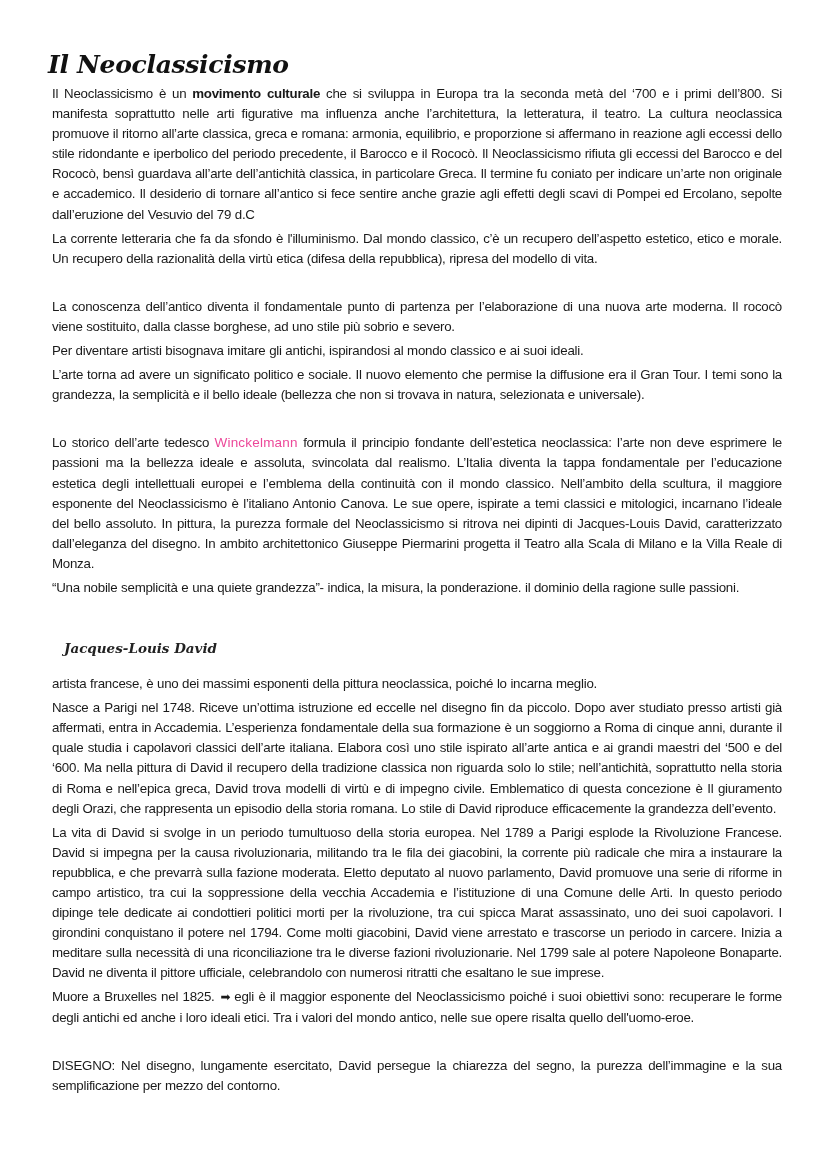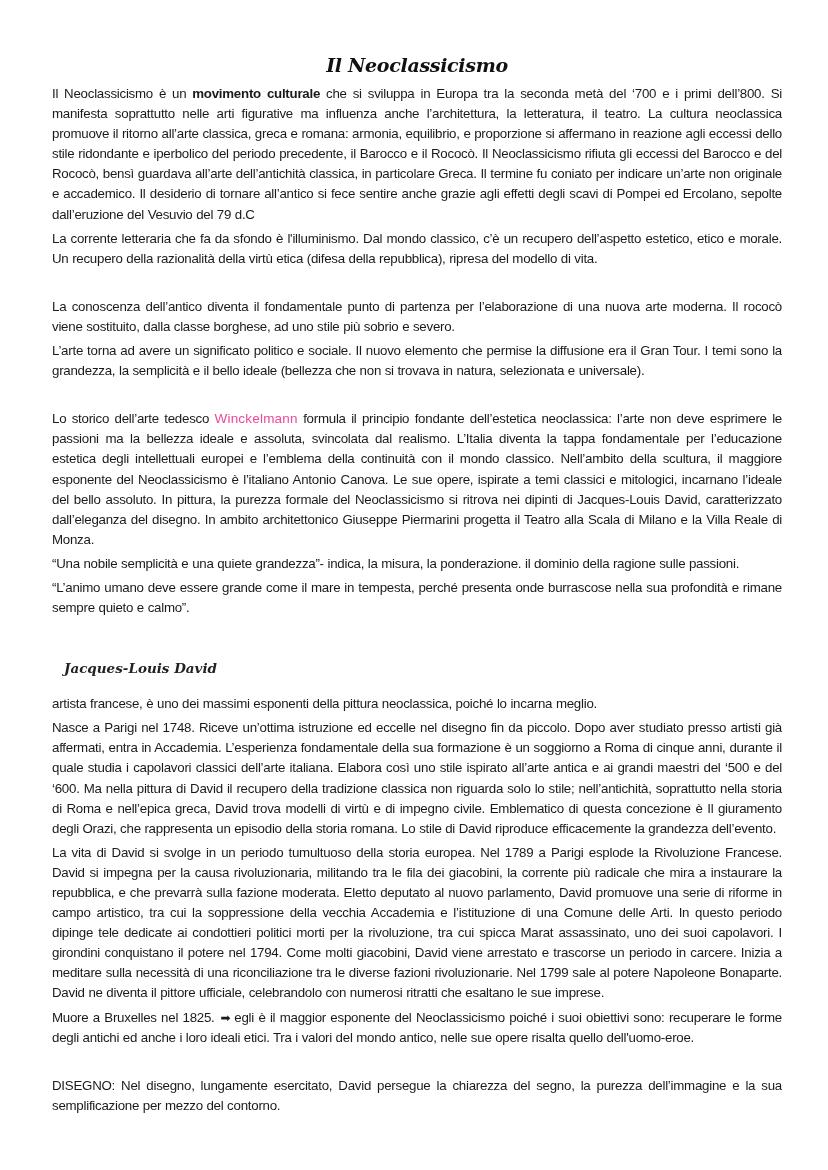--- a/index.html
+++ b/index.html
@@ -15,25 +15,24 @@
       color: #1a1a1a;
       font-family: "Liberation Sans Narrow", "Liberation Sans", sans-serif;
     }
     .page {
       position: absolute;
       left: 48px;
       top: 50px;
       width: 738px;
     }
     .title {
-      text-align: center;
       font-family: "DejaVu Serif", serif;
       font-style: italic;
       font-weight: bold;
-      font-size: 19px;
+      font-size: 25px;
       line-height: 30px;
       letter-spacing: -0.3px;
       margin: 0 0 2px 0;
       color: #111;
     }
     .para {
       font-size: 13.3px;
       line-height: 20.1px;
       text-align: justify;
       margin: 4px;
@@ -72,27 +71,27 @@
 <div class="page">
 
   <h1 class="title">Il Neoclassicismo</h1>
 
   <p class="para"><span>Il Neoclassicismo è un </span><span class="bold">movimento culturale</span><span> che si sviluppa in Europa tra la seconda metà del ‘700 e i primi dell’800. Si manifesta soprattutto nelle arti figurative ma influenza anche l’architettura, la letteratura, il teatro. La cultura neoclassica promuove il ritorno all’arte classica, greca e romana: armonia, equilibrio, e proporzione si affermano in reazione agli eccessi dello stile ridondante e iperbolico del periodo precedente, il Barocco e il Rococò.  Il Neoclassicismo rifiuta gli eccessi del Barocco e del Rococò, bensì guardava all’arte dell’antichità classica, in particolare Greca. Il termine fu coniato per indicare un’arte non originale e accademico. Il desiderio di tornare all’antico si fece sentire anche grazie agli effetti degli scavi di Pompei ed Ercolano, sepolte dall’eruzione del Vesuvio del 79 d.C</span></p>
   <p class="para">La corrente letteraria che fa da sfondo è l'illuminismo. Dal mondo classico, c’è un recupero dell’aspetto estetico, etico e morale. Un recupero della razionalità della virtù etica (difesa della repubblica), ripresa del modello di vita.</p>
 
   <div class="gap"></div>
 
   <p class="para">La conoscenza dell’antico diventa il fondamentale punto di partenza per l’elaborazione di una nuova arte moderna. Il rococò viene sostituito, dalla classe borghese, ad uno stile più sobrio e severo.</p>
+  <p class="para">Per diventare artisti bisognava imitare gli antichi, ispirandosi al mondo classico e ai suoi ideali.</p>
   <p class="para">L’arte torna ad avere un significato politico e sociale. Il nuovo elemento che permise la diffusione era il Gran Tour. I temi sono la grandezza, la semplicità e il bello ideale (bellezza che non si trovava in natura, selezionata e universale).</p>
 
   <div class="gap"></div>
 
   <p class="para"><span>Lo storico dell’arte tedesco </span><span class="winckelmann">Winckelmann</span><span> formula il principio fondante dell’estetica neoclassica: l’arte non deve esprimere le passioni ma la bellezza ideale e assoluta, svincolata dal realismo. L’Italia diventa la tappa fondamentale per l’educazione estetica degli intellettuali europei e l’emblema della continuità con il mondo classico. Nell’ambito della scultura, il maggiore esponente del Neoclassicismo è l’italiano Antonio Canova. Le sue opere, ispirate a temi classici e mitologici, incarnano l’ideale del bello assoluto. In pittura, la purezza formale del Neoclassicismo si ritrova nei dipinti di Jacques-Louis David, caratterizzato dall’eleganza del disegno. In ambito architettonico Giuseppe Piermarini progetta il Teatro alla Scala di Milano e la Villa Reale di Monza.</span></p>
   <p class="para">“Una nobile semplicità e una quiete grandezza”- indica, la misura, la ponderazione. il dominio della ragione sulle passioni.</p>
-  <p class="para">“L’animo umano deve essere grande come il mare in tempesta, perché presenta onde burrascose nella sua profondità e rimane sempre quieto e calmo”.</p>
 
   <div class="gap"></div>
 
   <h2 class="subheading">Jacques-Louis David</h2>
   <p class="para">artista francese, è uno dei massimi esponenti della pittura neoclassica, poiché lo incarna meglio.</p>
   <p class="para">Nasce a Parigi nel 1748. Riceve un’ottima istruzione ed eccelle nel disegno fin da piccolo. Dopo aver studiato presso artisti già affermati, entra in Accademia. L’esperienza fondamentale della sua formazione è un soggiorno a Roma di cinque anni, durante il quale studia i capolavori classici dell’arte italiana. Elabora così uno stile ispirato all’arte antica e ai grandi maestri del ‘500 e del ‘600. Ma nella pittura di David il recupero della tradizione classica non riguarda solo lo stile; nell’antichità, soprattutto nella storia di Roma e nell’epica greca, David trova modelli di virtù e di impegno civile. Emblematico di questa concezione è Il giuramento degli Orazi, che rappresenta un episodio della storia romana. Lo stile di David riproduce efficacemente la grandezza dell’evento.</p>
   <p class="para">La vita di David si svolge in un periodo tumultuoso della storia europea. Nel 1789 a Parigi esplode la Rivoluzione Francese. David si impegna per la causa rivoluzionaria, militando tra le fila dei giacobini, la corrente più radicale che mira a instaurare la repubblica, e che prevarrà sulla fazione moderata. Eletto deputato al nuovo parlamento, David promuove una serie di riforme in campo artistico, tra cui la soppressione della vecchia Accademia e l’istituzione di una Comune delle Arti. In questo periodo dipinge tele dedicate ai condottieri politici morti per la rivoluzione, tra cui spicca Marat assassinato, uno dei suoi capolavori. I girondini conquistano il potere nel 1794. Come molti giacobini, David viene arrestato e trascorse un periodo in carcere. Inizia a meditare sulla necessità di una riconciliazione tra le diverse fazioni rivoluzionarie. Nel 1799 sale al potere Napoleone Bonaparte. David ne diventa il pittore ufficiale, celebrandolo con numerosi ritratti che esaltano le sue imprese.</p>
   <p class="para"><span>Muore a Bruxelles nel 1825.</span><span class="arrow-icon">➡</span><span>egli è il maggior esponente del Neoclassicismo poiché i suoi obiettivi sono: recuperare le forme degli antichi ed anche i loro ideali etici. Tra i valori del mondo antico, nelle sue opere risalta quello dell'uomo-eroe.</span></p>
 
   <div class="gap"></div>

